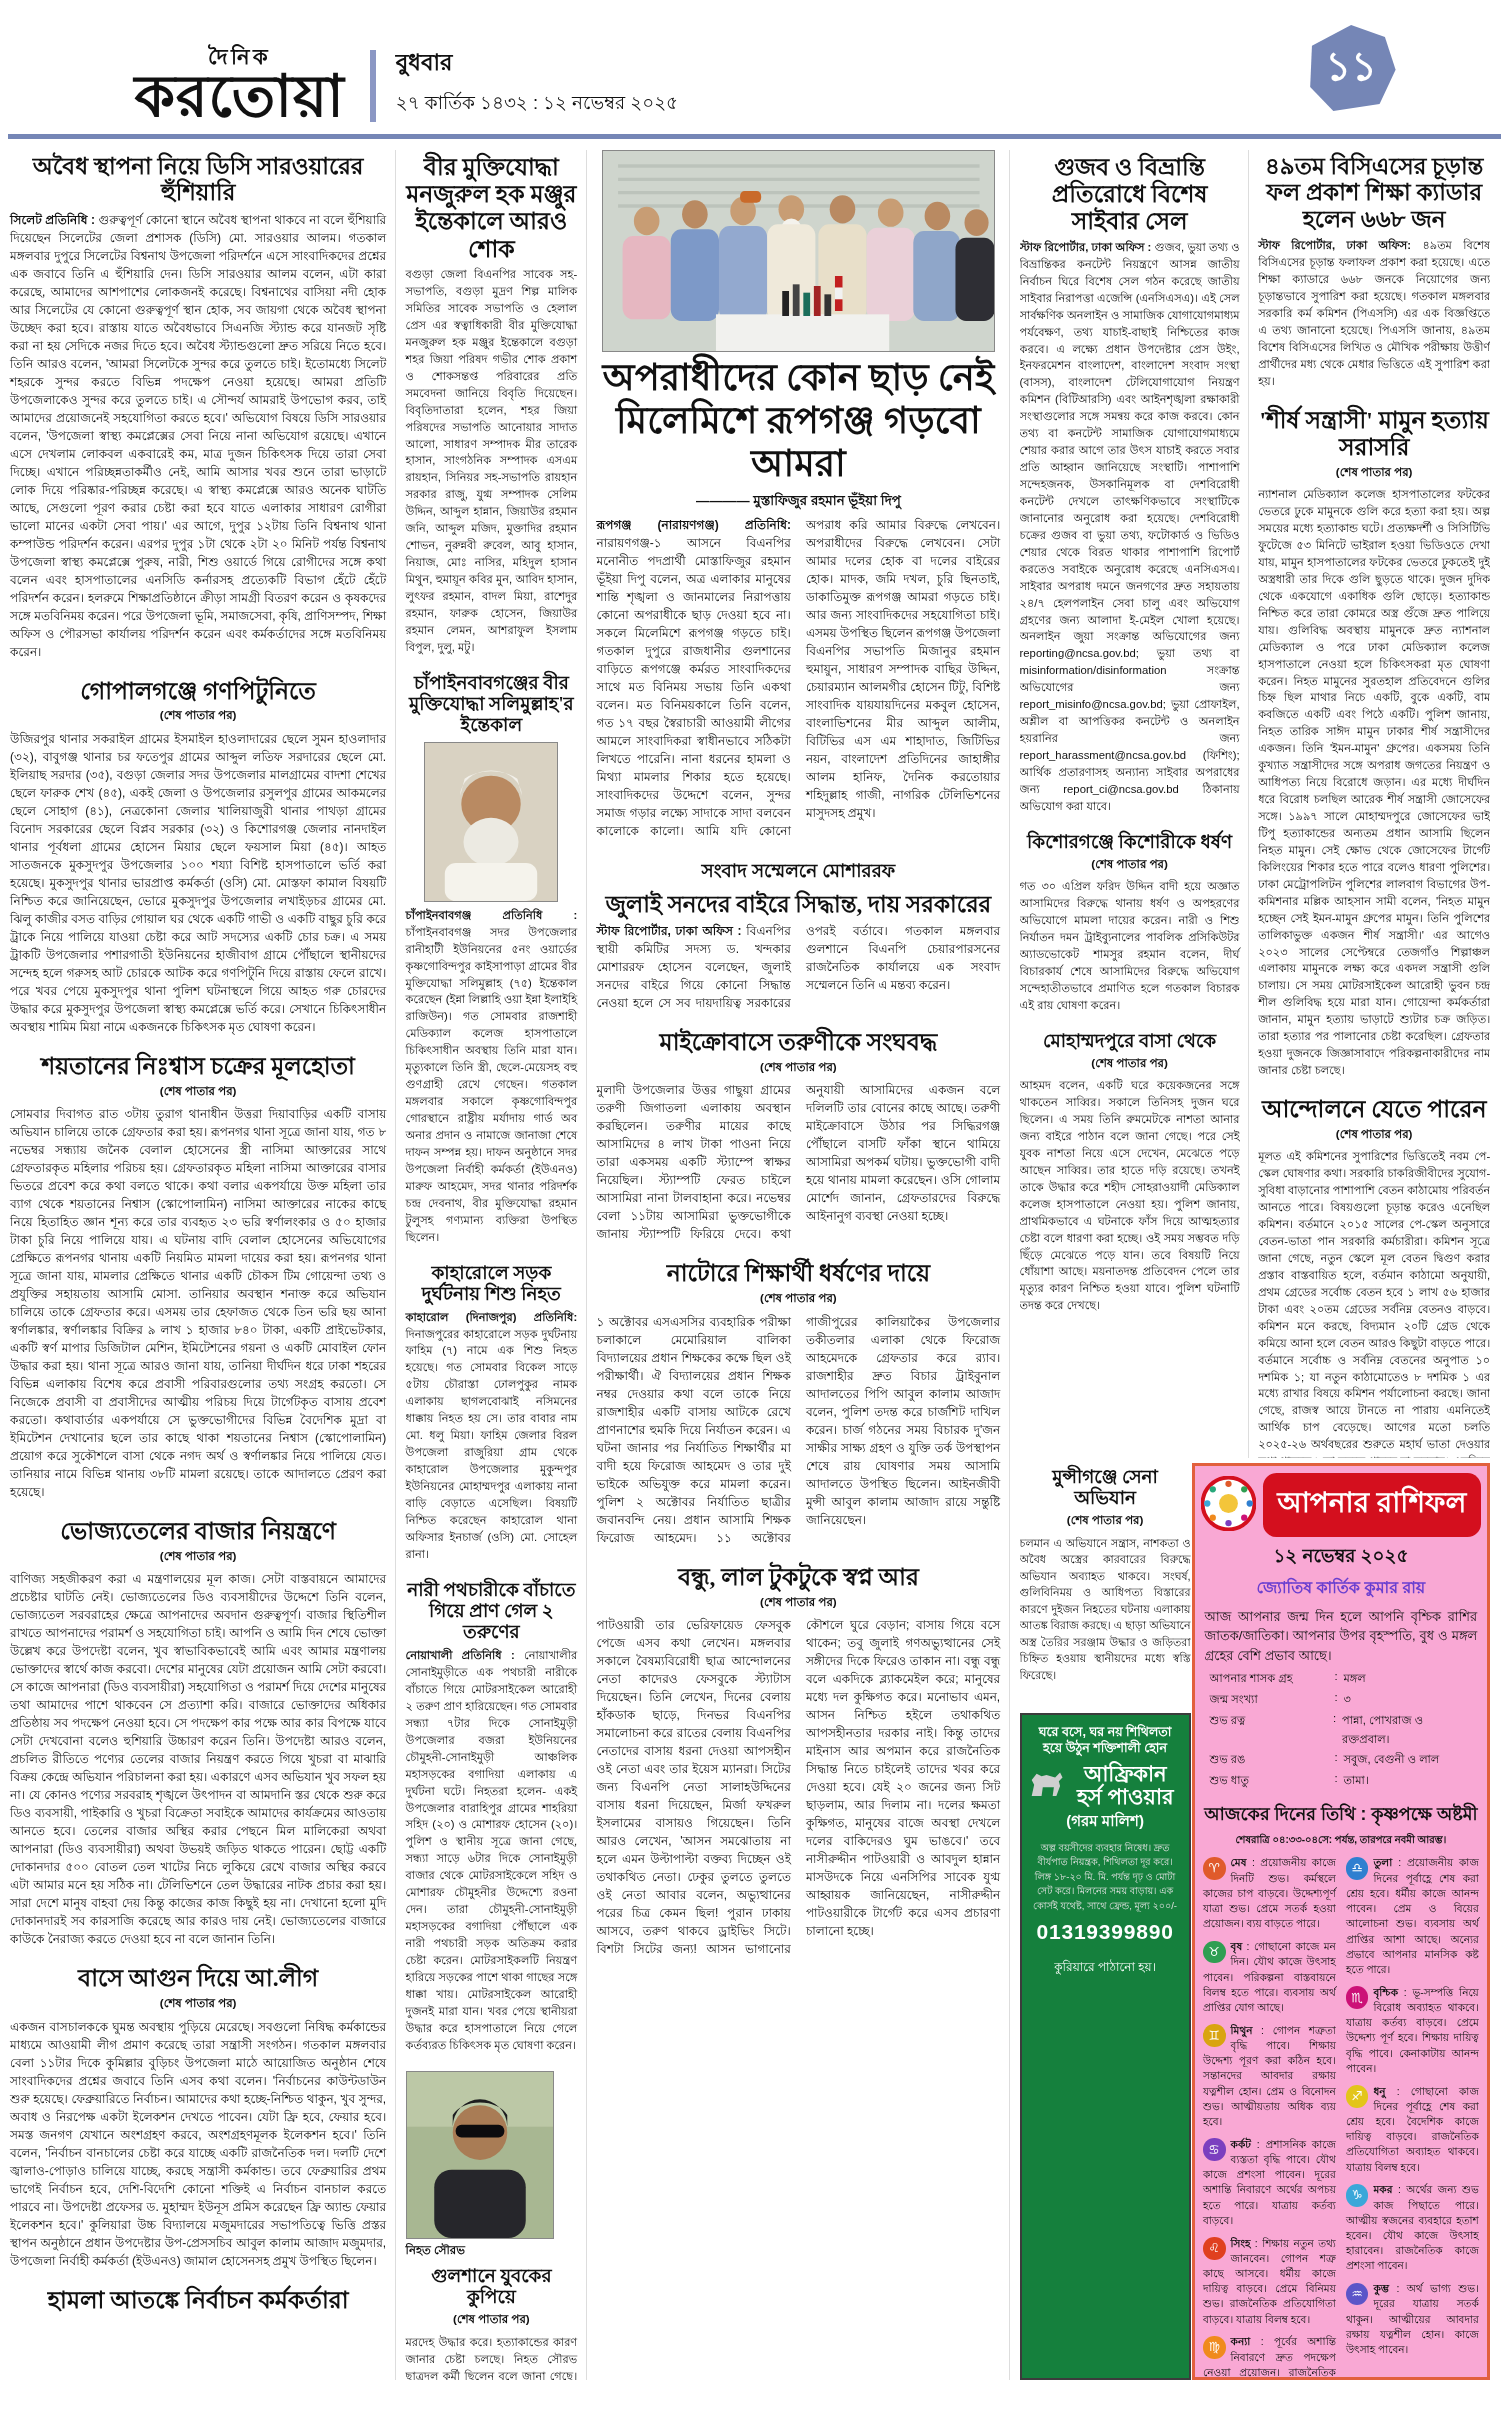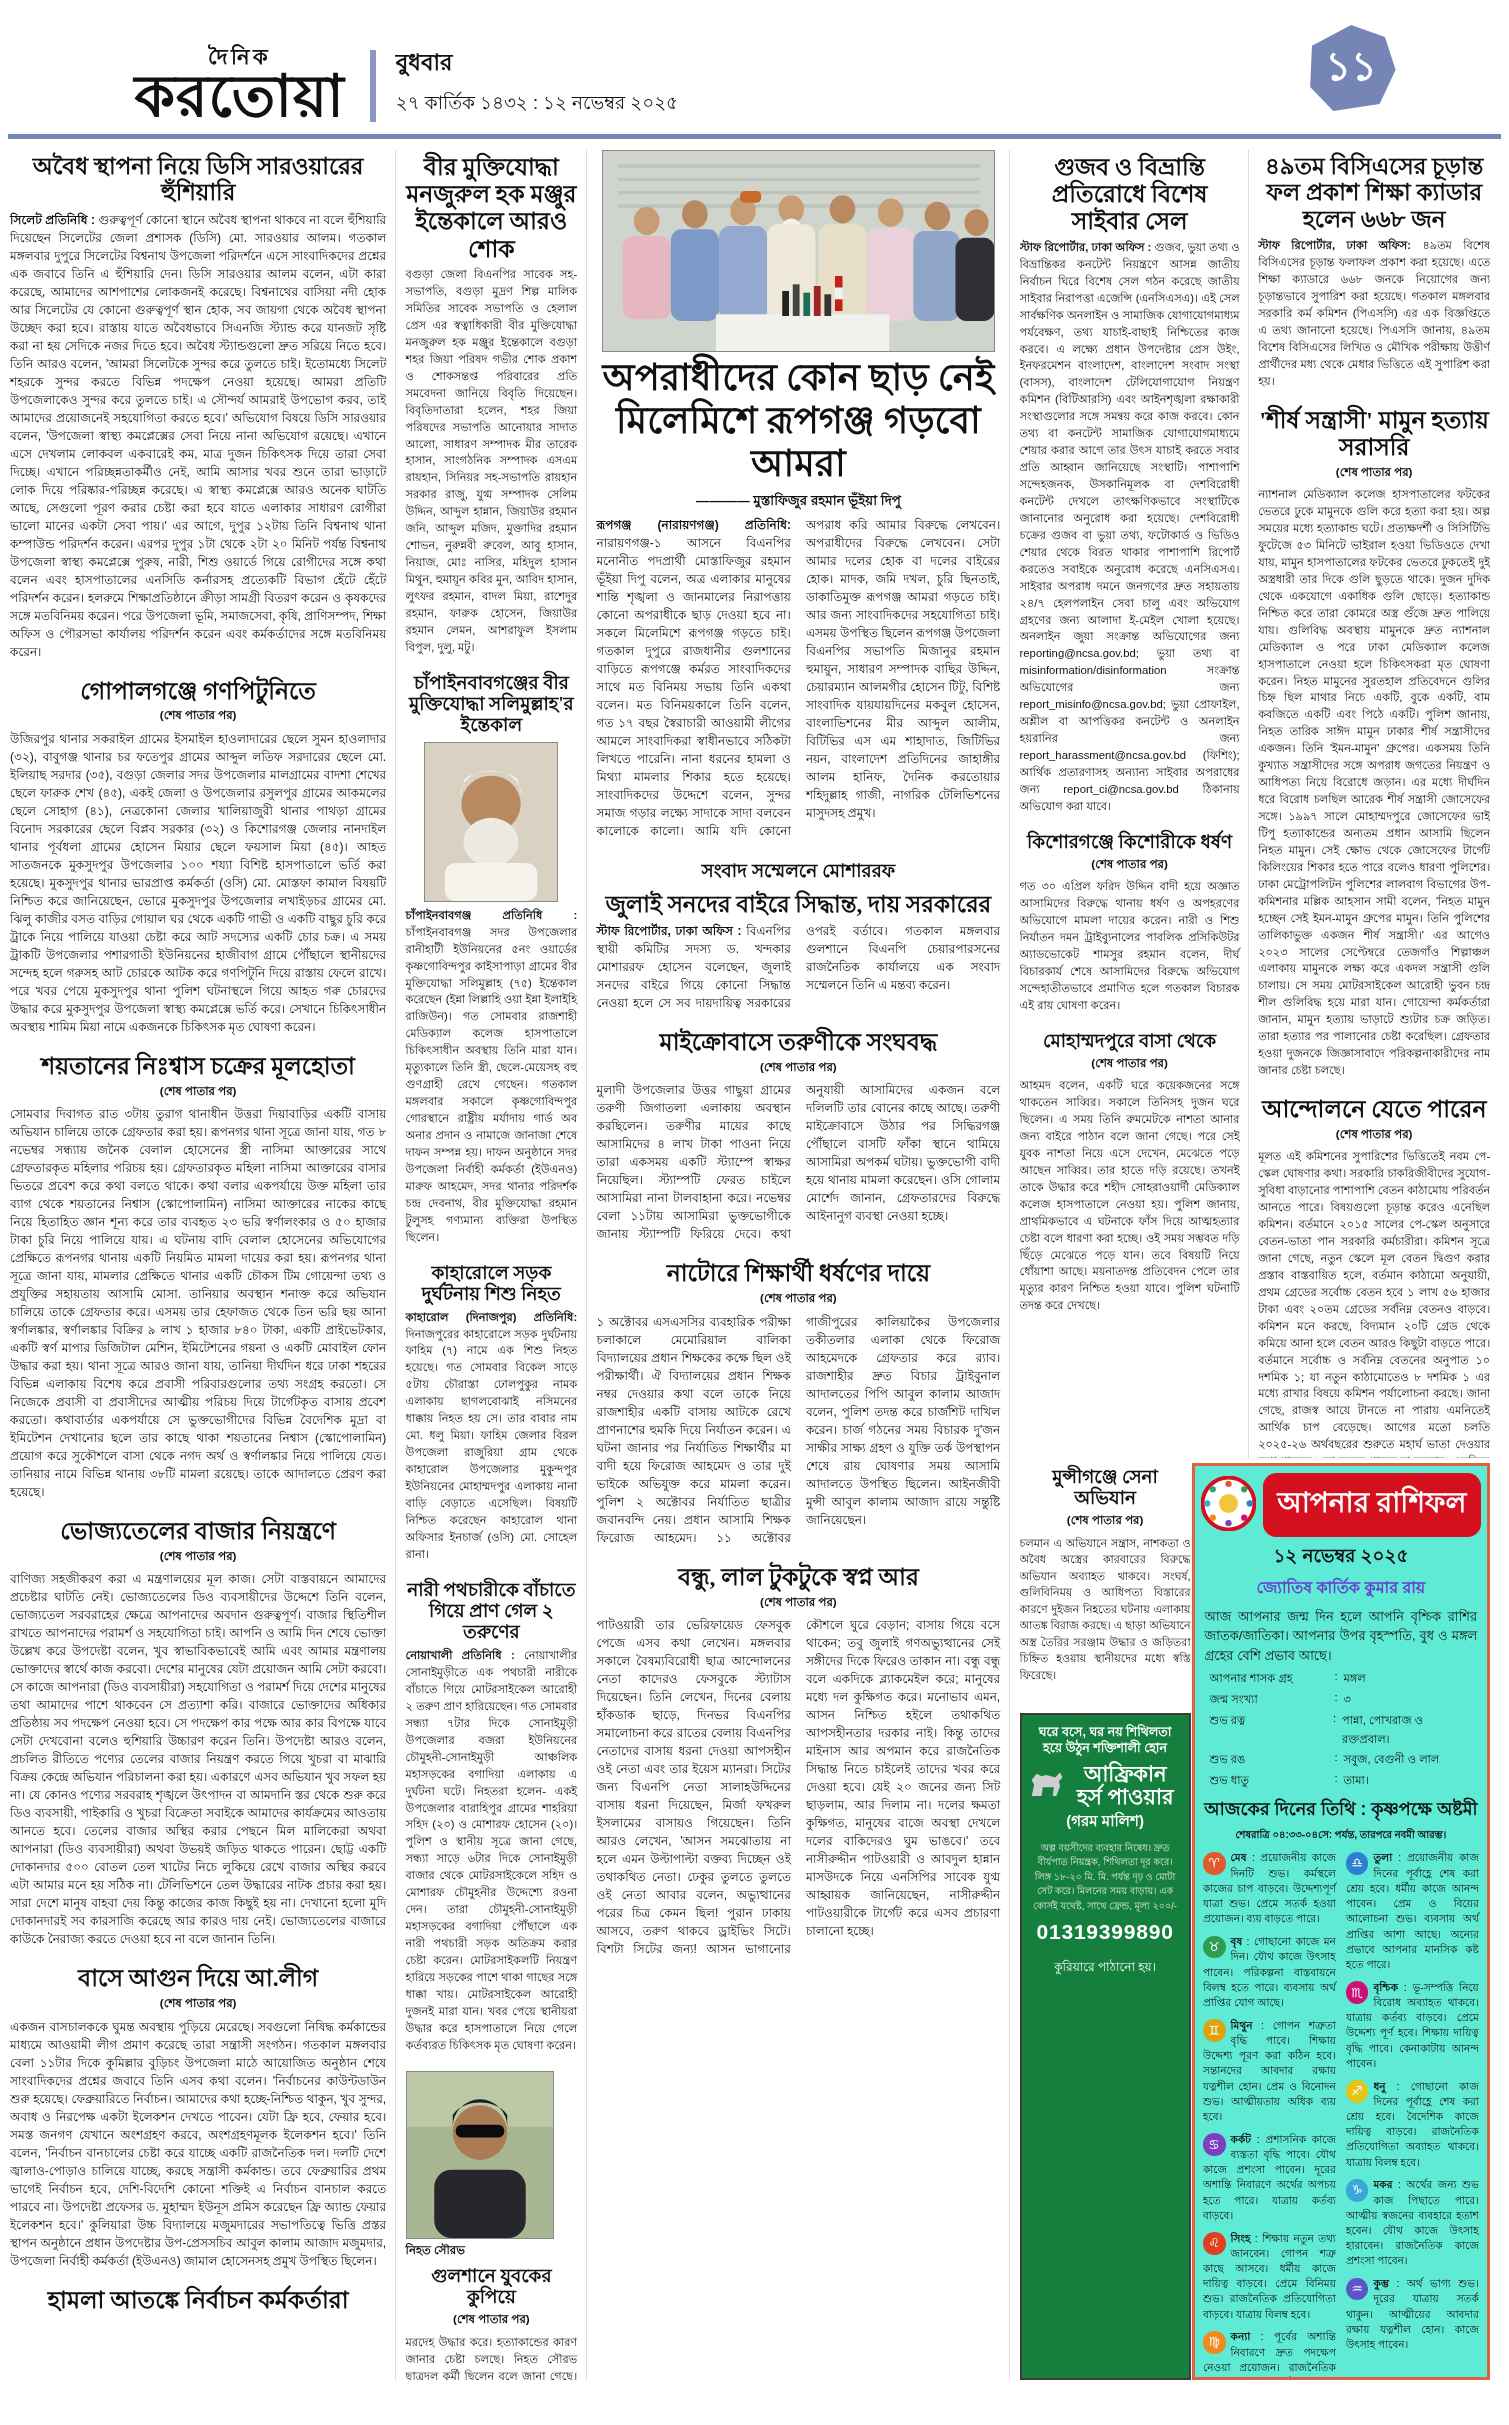--- a/index.html
+++ b/index.html
@@ -64,32 +64,32 @@
   .ad-l1,.ad-l2{font-size:12.6px;font-weight:900;line-height:1.3}
   .ad-title-row{display:flex;align-items:center;justify-content:center;gap:3.4px;margin-top:5px}
   .ad-title{font-size:21px;font-weight:900;line-height:1.1}
   .ad-sub{font-size:15px;font-weight:800;margin-top:1.7px}
   .ad-body{font-size:9.6px;line-height:1.5;margin:6.7px 0;color:#e2e2e2}
   .ad-phone{font-size:21px;font-weight:900;letter-spacing:0.8px}
   .ad-note{font-size:12px;margin-top:14px}
   .ad-side{position:absolute;right:-12.6px;top:34%;writing-mode:vertical-rl;font-size:9.2px;color:#222}
 
   
-  .rashi-box{border:3.4px solid #e2603d;background:#5eead4;height:100%;box-sizing:border-box;overflow:hidden}
+  .rashi-box{border:3.4px solid #e2603d;background:#f9a8d4;height:100%;box-sizing:border-box;overflow:hidden}
   .rashi-head{display:flex;align-items:center;gap:6.7px;padding:6.7px 6.7px 1.7px}
   .rashi-wheel svg{width:55px;height:55px}
   .rashi-title{flex:1;background:#d40f1e;color:#fff;font-size:28px;font-weight:900;text-align:center;border-radius:13.4px;padding:8.4px 3.4px}
   .rashi-date{text-align:center;font-size:18.4px;font-weight:900;margin-top:3.4px}
   .rashi-astro{text-align:center;font-size:16px;font-weight:800;color:#6a3fd0;margin:1.7px 0 5px}
   .rashi-intro{font-size:13px;line-height:1.5;padding:0 10px;text-align:justify}
   .rashi-attrs{padding:3.4px 15px;font-size:11.3px}
   .rashi-attrs .row{display:flex;margin:1.7px 0}
   .rashi-attrs .k{width:119px}
   .rashi-attrs .sep{width:15px;text-align:center}
-  .rashi-tithi{font-size:17.6px;font-weight:900;text-align:center;}
+  .rashi-tithi{font-size:17.6px;font-weight:900;text-align:center;margin-top:5px}
   .rashi-tithi2{font-size:10px;font-weight:800;text-align:center;margin:1.7px 0 3.4px}
   .rashi-grid{column-count:2;column-gap:10px;padding:3.4px 8.4px;font-size:10.5px;line-height:1.45}
   .sign{break-inside:avoid;margin-bottom:7.5px;text-align:justify}
   .sign-ic{float:left;width:22.6px;height:22.6px;border-radius:50%;color:#fff;display:flex;align-items:center;justify-content:center;font-size:12.6px;margin:1.7px 5px 0 0;font-weight:700}
   .sign-name{font-weight:800}
 </style>
 </head>
 <body>
 
 <div class="page">

